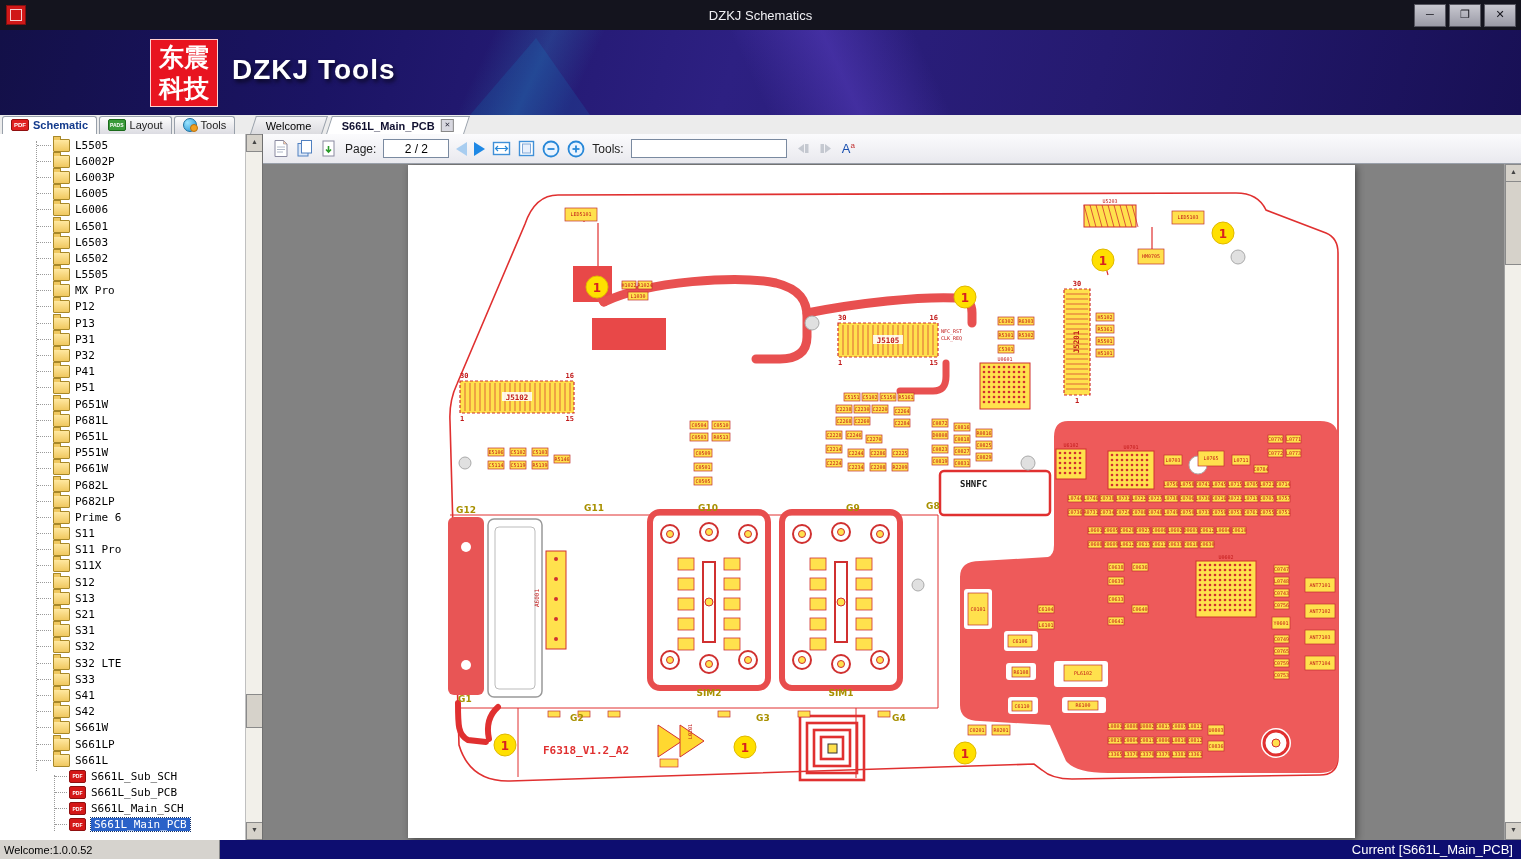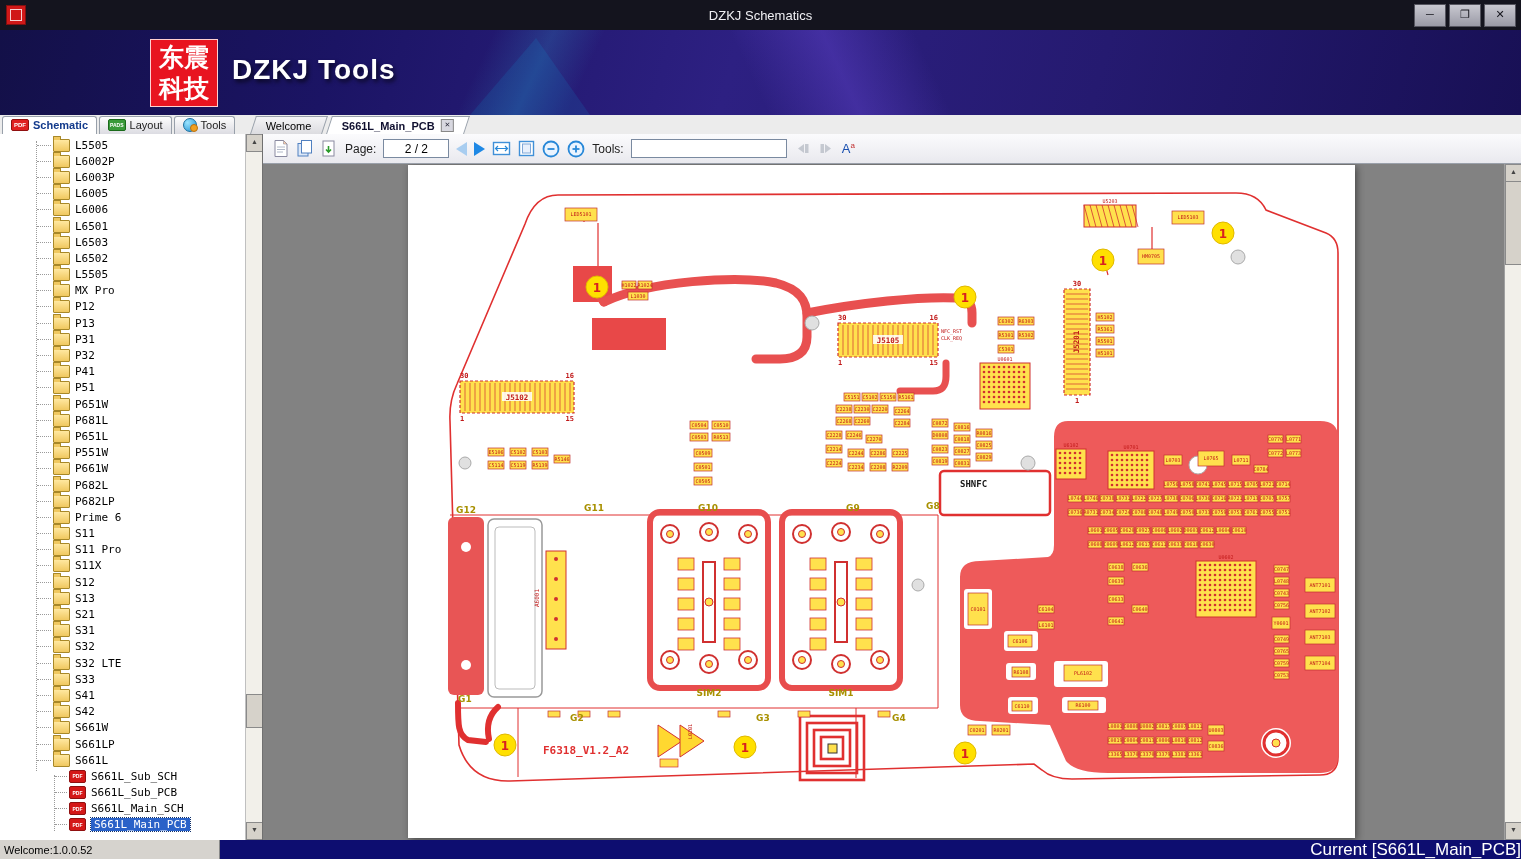--- a/index.html
+++ b/index.html
@@ -62,21 +62,21 @@
   .fsz sup{color:#c03030;font-size:8px}
   
   .viewer{position:absolute;top:164px;left:263px;right:16px;bottom:19px;background:#828282;overflow:hidden}
   .page{position:absolute;left:145px;top:1px;width:947px;height:673px;background:#fff;box-shadow:2px 2px 7px rgba(0,0,0,.45)}
   .page svg{position:absolute;left:0;top:0}
   .v-scroll{position:absolute;top:164px;right:0;width:16px;bottom:19px;background:#f2f0ea;border-left:1px solid #a0a0a0}
   .v-thumb{position:absolute;left:0;top:17px;width:15px;height:82px;background:#d6d2ca;border:1px solid #8a8a8a}
   
   .statusbar{position:absolute;left:0;right:0;bottom:0;height:19px;background:#0d0d70;display:flex;align-items:center}
   .version{width:220px;height:19px;background:#d6d3ce;color:#000;font-size:11px;padding-left:4px;display:flex;align-items:center;border-right:1px solid #888;box-sizing:border-box}
-  .current{margin-left:auto;color:#fff;font-size:17px;}
+  .current{margin-left:auto;color:#fff;font-size:13px;padding-right:8px}
   
   svg text{font-family:"DejaVu Sans Mono",monospace}
   .clbl{font-size:5px;fill:#c01818}
   .cnum{font-size:7px;fill:#c01818;font-weight:bold}
   .conn-lbl{font-size:7.5px;fill:#c01818;font-weight:bold}
   .glbl{font-size:9px;fill:#a89000;font-weight:bold;font-family:"DejaVu Sans",sans-serif}
   .mlbl{font-size:12px;fill:#d82020;font-weight:bold;font-family:"DejaVu Sans",sans-serif}
 </style>
 </head>
 <body>

